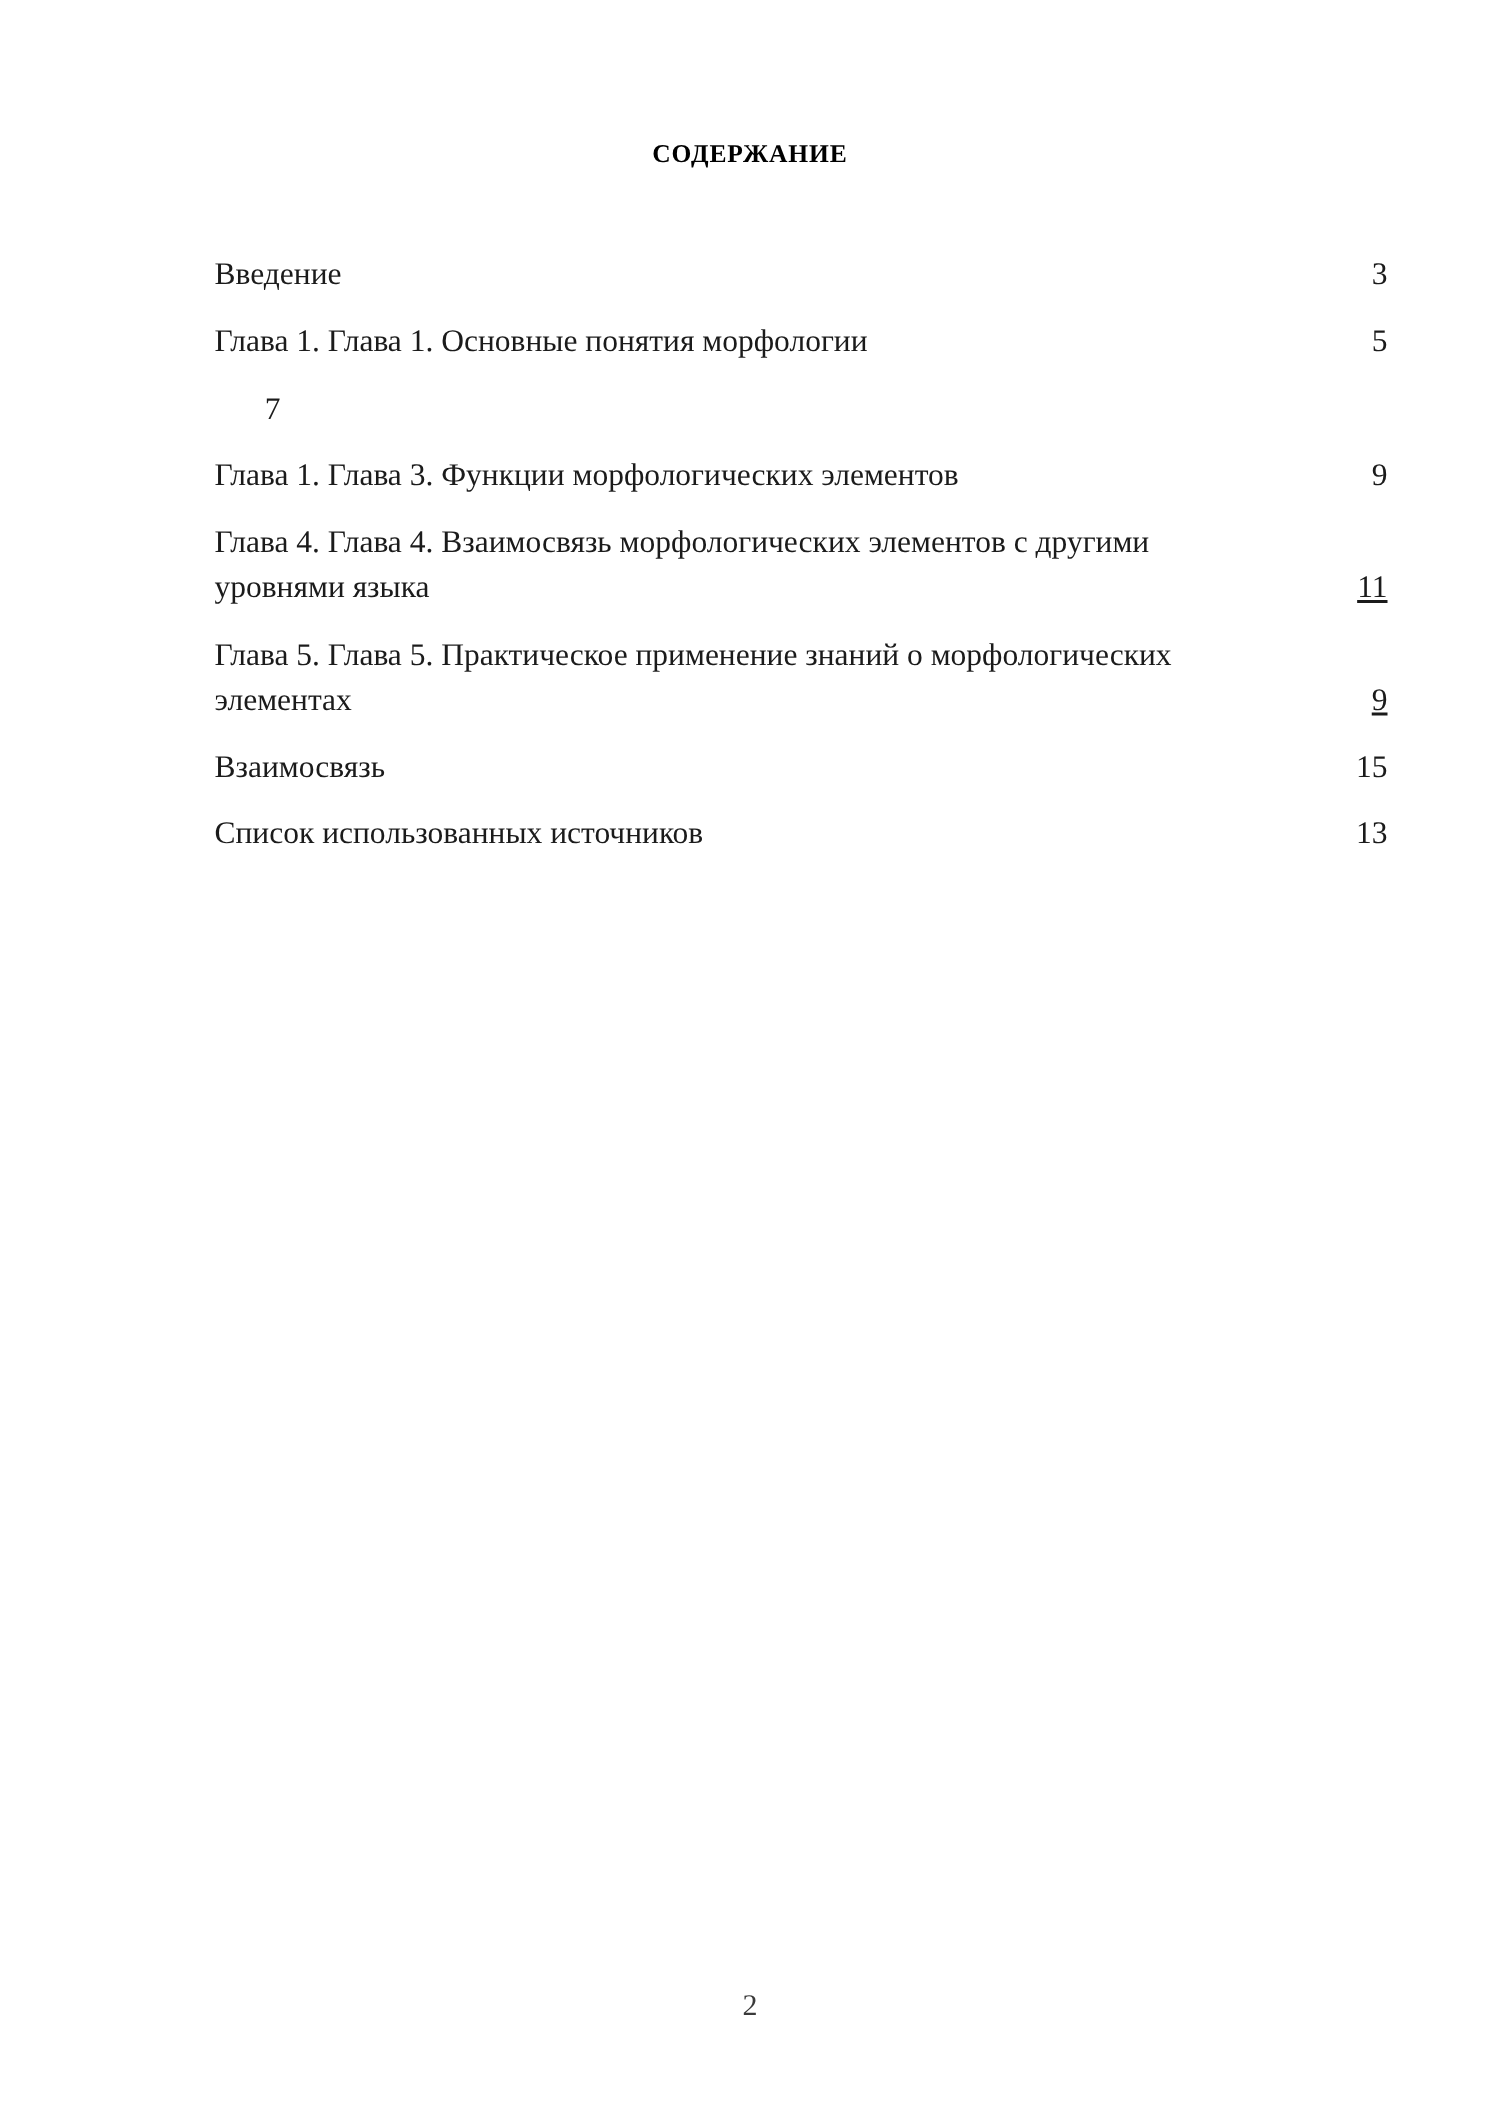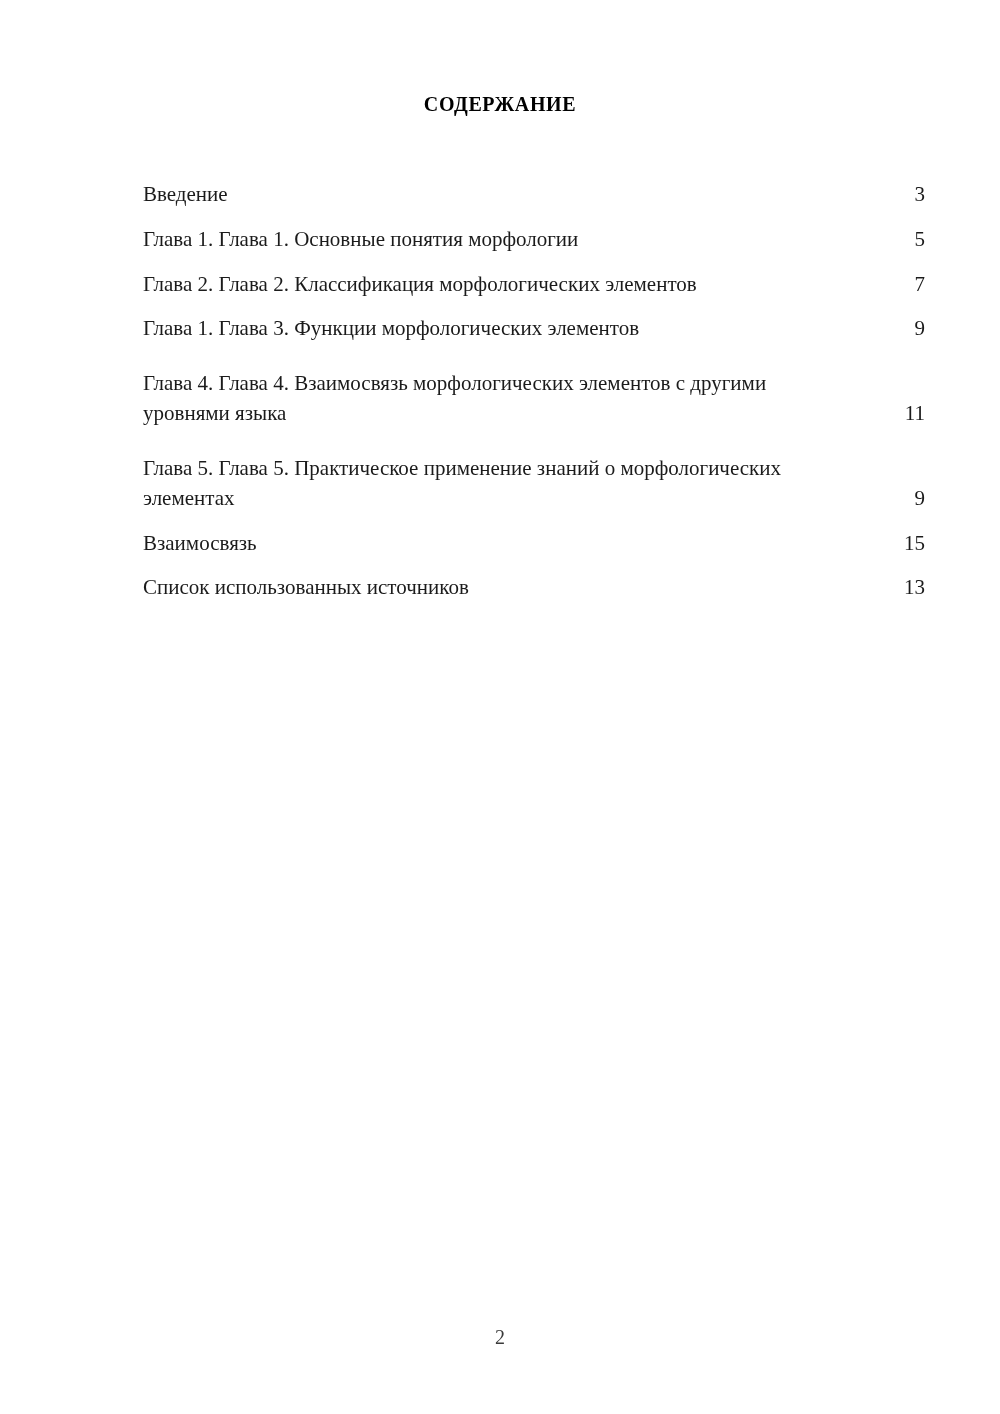--- a/index.html
+++ b/index.html
@@ -16,28 +16,28 @@
     color: #111111;
     box-sizing: border-box;
     overflow: hidden;
   }
   .doc-title {
     position: absolute;
     top: 93px;
     left: 0;
     width: 1000px;
     text-align: center;
-    font-size: 20px;
+    font-size: 17px;
     font-weight: bold;
     letter-spacing: 0.6px;
     color: #000000;
   }
   .toc {
     position: absolute;
-    top: 180px;
+    top: 168px;
     left: 143px;
     width: 782px;
   }
   .toc-row {
     display: flex;
     align-items: flex-start;
     justify-content: space-between;
     margin-bottom: 15px;
     line-height: 1.42;
   }
@@ -50,24 +50,24 @@
     font-size: 21px;
     color: #1b1b1b;
     flex: 0 0 auto;
     text-align: right;
     min-width: 26px;
     margin-left: 18px;
   }
   
   .toc-row.two-line .toc-page {
     align-self: flex-end;
+    text-decoration: underline;
   }
   .toc-row.two-line .toc-label {
     max-width: 640px;
-    margin-top: 10px;
   }
   .page-number {
     position: absolute;
     top: 1326px;
     left: 0;
     width: 1000px;
     text-align: center;
     font-size: 20px;
     color: #3a3a3a;
   }
@@ -85,21 +85,20 @@
       <span class="toc-label">Введение</span>
       <span class="toc-page">3</span>
     </div>
 
     <div class="toc-row">
       <span class="toc-label">Глава 1. Глава 1. Основные понятия морфологии</span>
       <span class="toc-page">5</span>
     </div>
 
     <div class="toc-row">
-      <span class="toc-label">Глава 2. Глава 2. Классификация морфологических элементов</span>
       <span class="toc-page">7</span>
     </div>
 
     <div class="toc-row">
       <span class="toc-label">Глава 1. Глава 3. Функции морфологических элементов</span>
       <span class="toc-page">9</span>
     </div>
 
     <div class="toc-row two-line">
       <span class="toc-label">Глава 4. Глава 4. Взаимосвязь морфологических элементов с другими уровнями языка</span>

